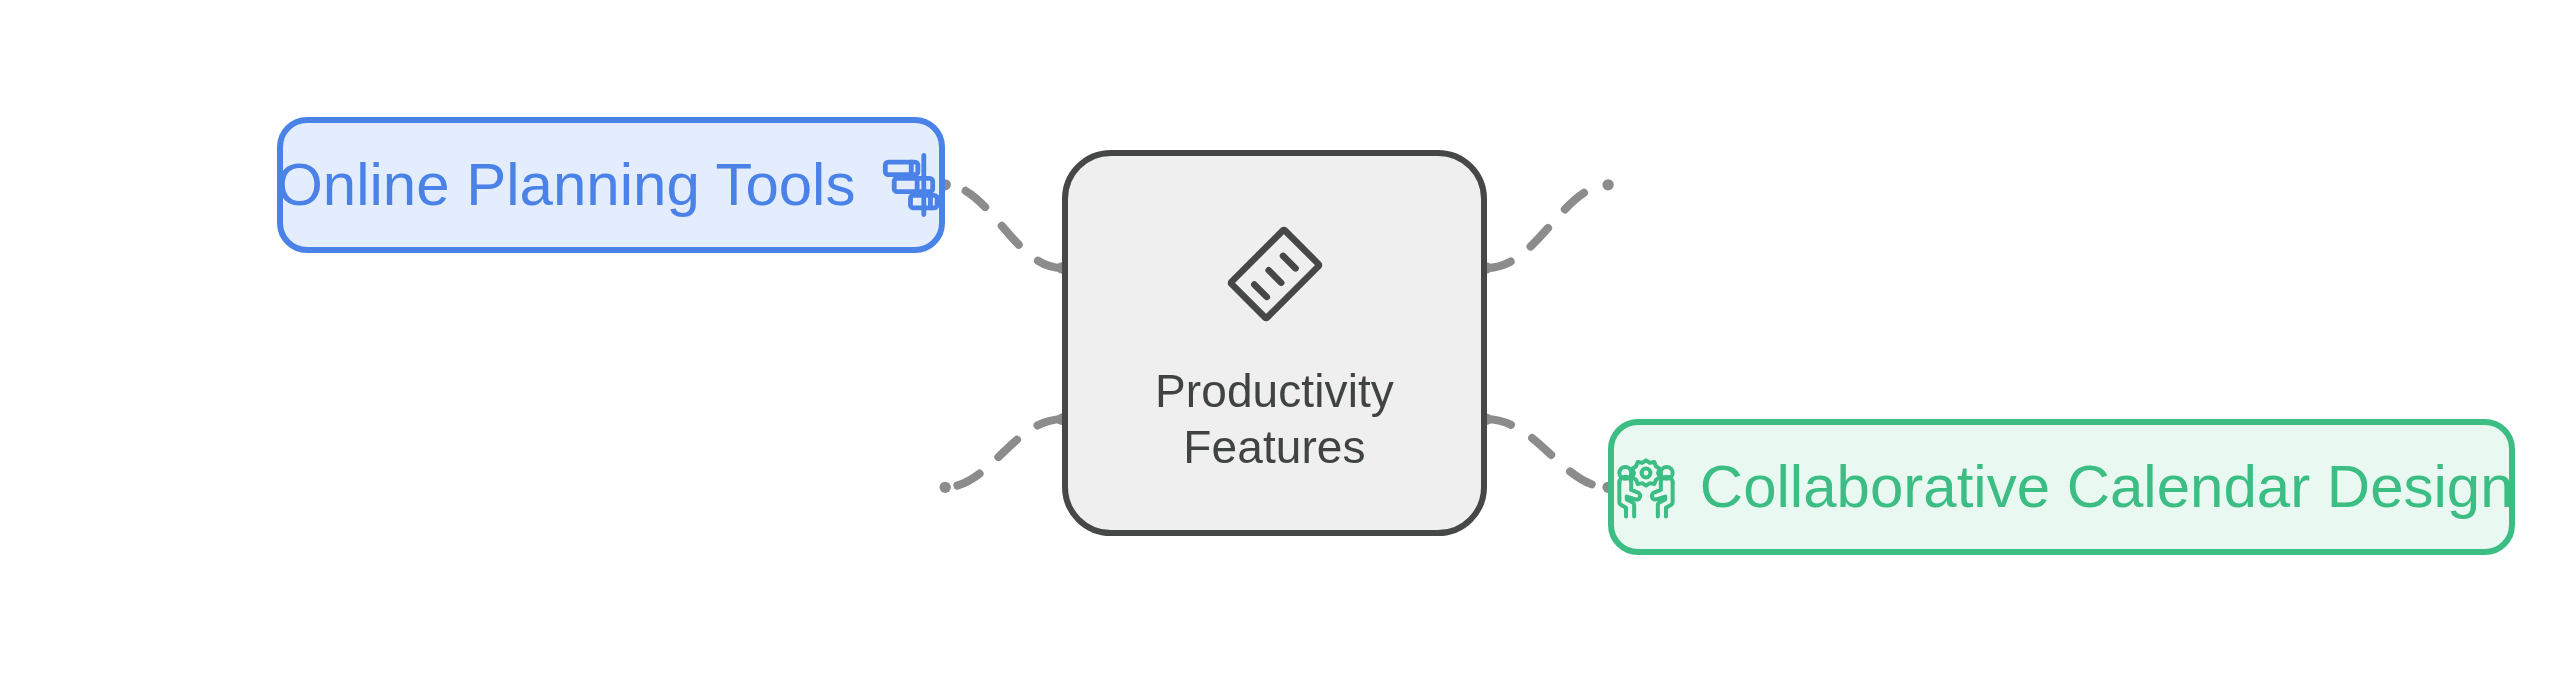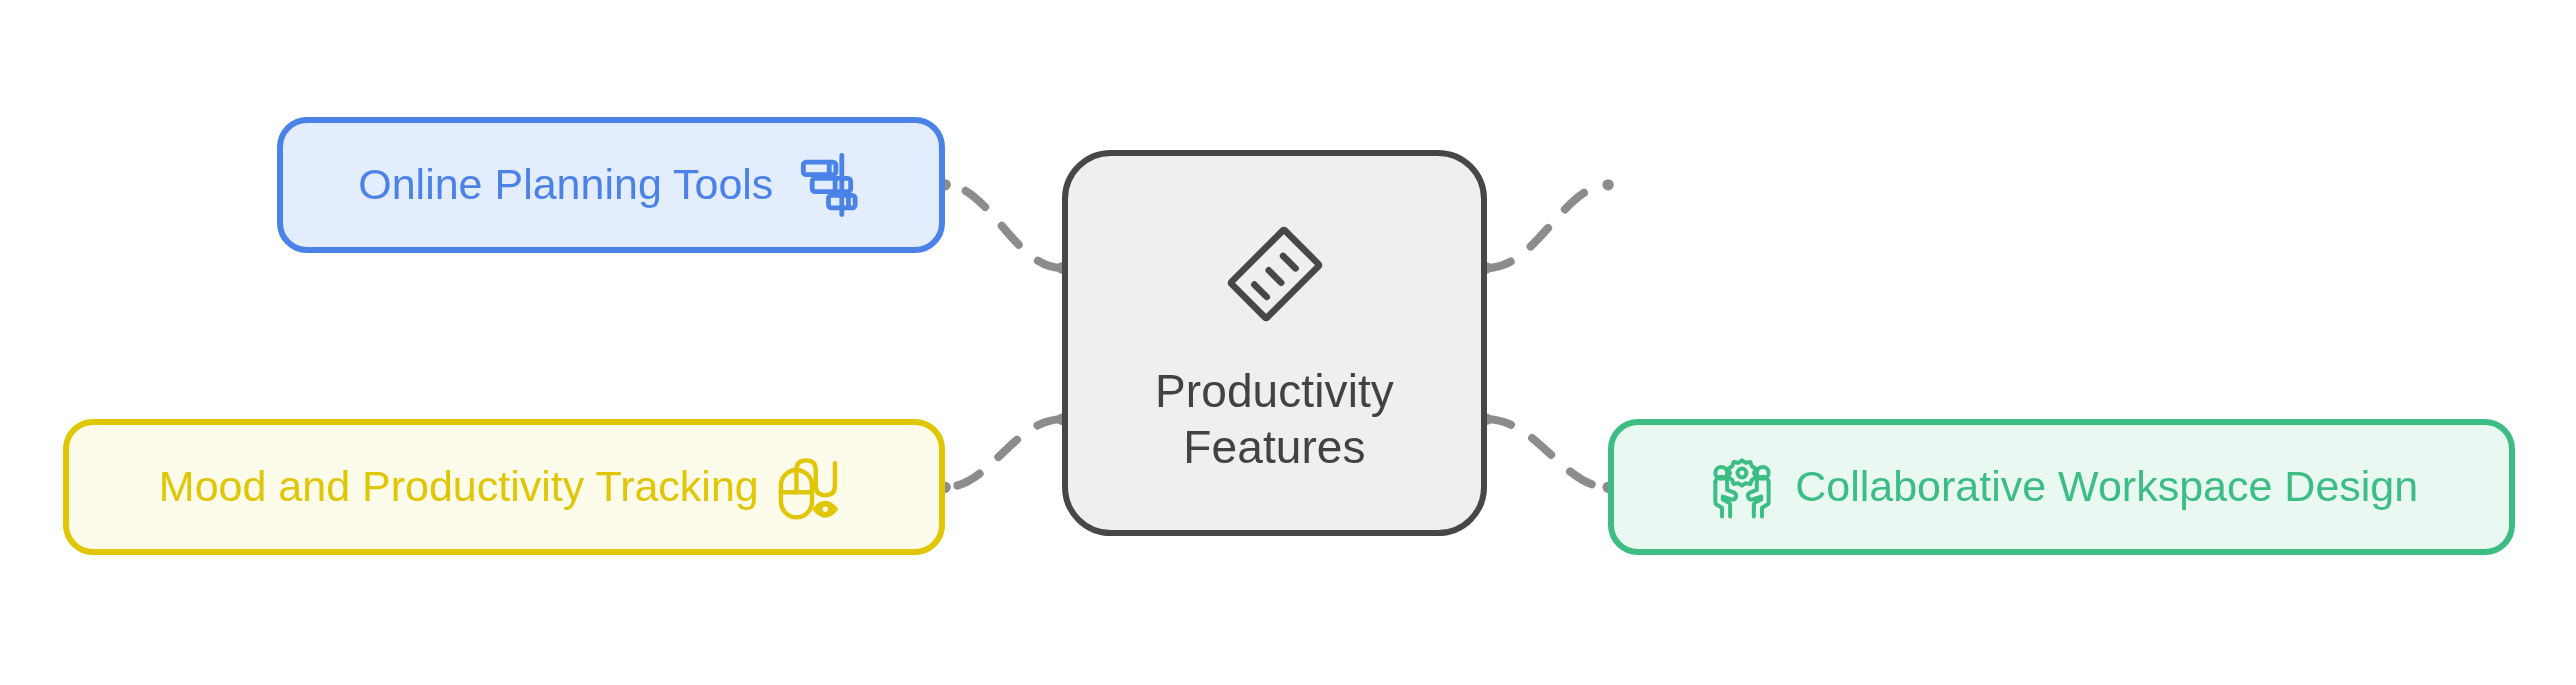--- a/index.html
+++ b/index.html
@@ -58,21 +58,21 @@
   }
 
   
   .leaf {
     border-width: 6.3px;
     border-radius: 30px;
     padding: 0 23px;
     gap: 16.4px;
   }
   .leaf .leaf-label {
-    font-size: 43px;
+    font-size: 60px;
     line-height: 1.1;
     white-space: nowrap;
   }
   .leaf .leaf-icon {
     width: 74px;
     height: 74px;
     flex: 0 0 auto;
   }
 
   
@@ -158,48 +158,35 @@
         <rect x="18" y="19" width="44" height="17" rx="4"></rect>
         <line x1="53" y1="19" x2="53" y2="36"></line>
         <rect x="30" y="41" width="52" height="18" rx="4"></rect>
         <line x1="61" y1="41" x2="61" y2="59"></line>
         <rect x="52" y="64" width="36" height="17" rx="4"></rect>
         <line x1="79" y1="64" x2="79" y2="81"></line>
       </svg>
     </span>
   </div>
 
-  <div class="node leaf icon-right" id="node-mood">
-    <span class="leaf-label">Mood and Productivity Tracking</span>
-    <span class="leaf-icon">
-      <svg viewBox="0 0 100 100" width="100%" height="100%" xmlns="http://www.w3.org/2000/svg" fill="none" stroke="#e0c606" stroke-width="6" stroke-linecap="round" stroke-linejoin="round">
-        <path d="M8,48 a21,21 0 0 1 42,0 v22 a21,21 0 0 1 -42,0 z"></path>
-        <line x1="29" y1="27" x2="29" y2="57"></line>
-        <line x1="8" y1="57" x2="50" y2="57"></line>
-        <path d="M29,27 q0,-13 13,-13 q13,0 13,13 v21 q0,13 13,13 q13,0 13,-13 v-30"></path>
-        <path d="M54,80 q14,-17 28,0 q-14,17 -28,0 z"></path>
-        <circle cx="68" cy="80" r="6.5"></circle>
-      </svg>
-    </span>
-  </div>
 
 
   <div class="node leaf icon-left" id="node-collab">
     <span class="leaf-icon">
       <svg viewBox="0 0 100 100" width="100%" height="100%" xmlns="http://www.w3.org/2000/svg" fill="none" stroke="#3bbd84" stroke-width="5.4" stroke-linecap="round" stroke-linejoin="round">
 
         <path d="M50,14 l5.2,3.4 6,-1.3 2.2,5.8 5.2,3.4 -2.3,5.8 2.3,5.8 -5.2,3.4 -2.2,5.8 -6,-1.3 -5.2,3.4 -5.2,-3.4 -6,1.3 -2.2,-5.8 -5.2,-3.4 2.3,-5.8 -2.3,-5.8 5.2,-3.4 2.2,-5.8 6,1.3 z"></path>
         <circle cx="50" cy="31" r="6"></circle>
 
         <circle cx="22" cy="31" r="8"></circle>
         <path d="M14,44 a8,8 0 0 1 16,0 v10 l10,4 a5,5 0 0 1 -3,9 l-13,-4 v4 l8,4 a4,4 0 0 1 2,4 v15"></path>
         <path d="M14,44 v26 a4,4 0 0 0 2,4 l7,4 v12"></path>
 
         <circle cx="78" cy="31" r="8"></circle>
         <path d="M86,44 a8,8 0 0 0 -16,0 v10 l-10,4 a5,5 0 0 0 3,9 l13,-4 v4 l-8,4 a4,4 0 0 0 -2,4 v15"></path>
         <path d="M86,44 v26 a4,4 0 0 1 -2,4 l-7,4 v12"></path>
       </svg>
     </span>
-    <span class="leaf-label">Collaborative Workspace Design</span>
+    <span class="leaf-label">Collaborative Calendar Design</span>
   </div>
 
 </div>
 
 
 </body></html>

